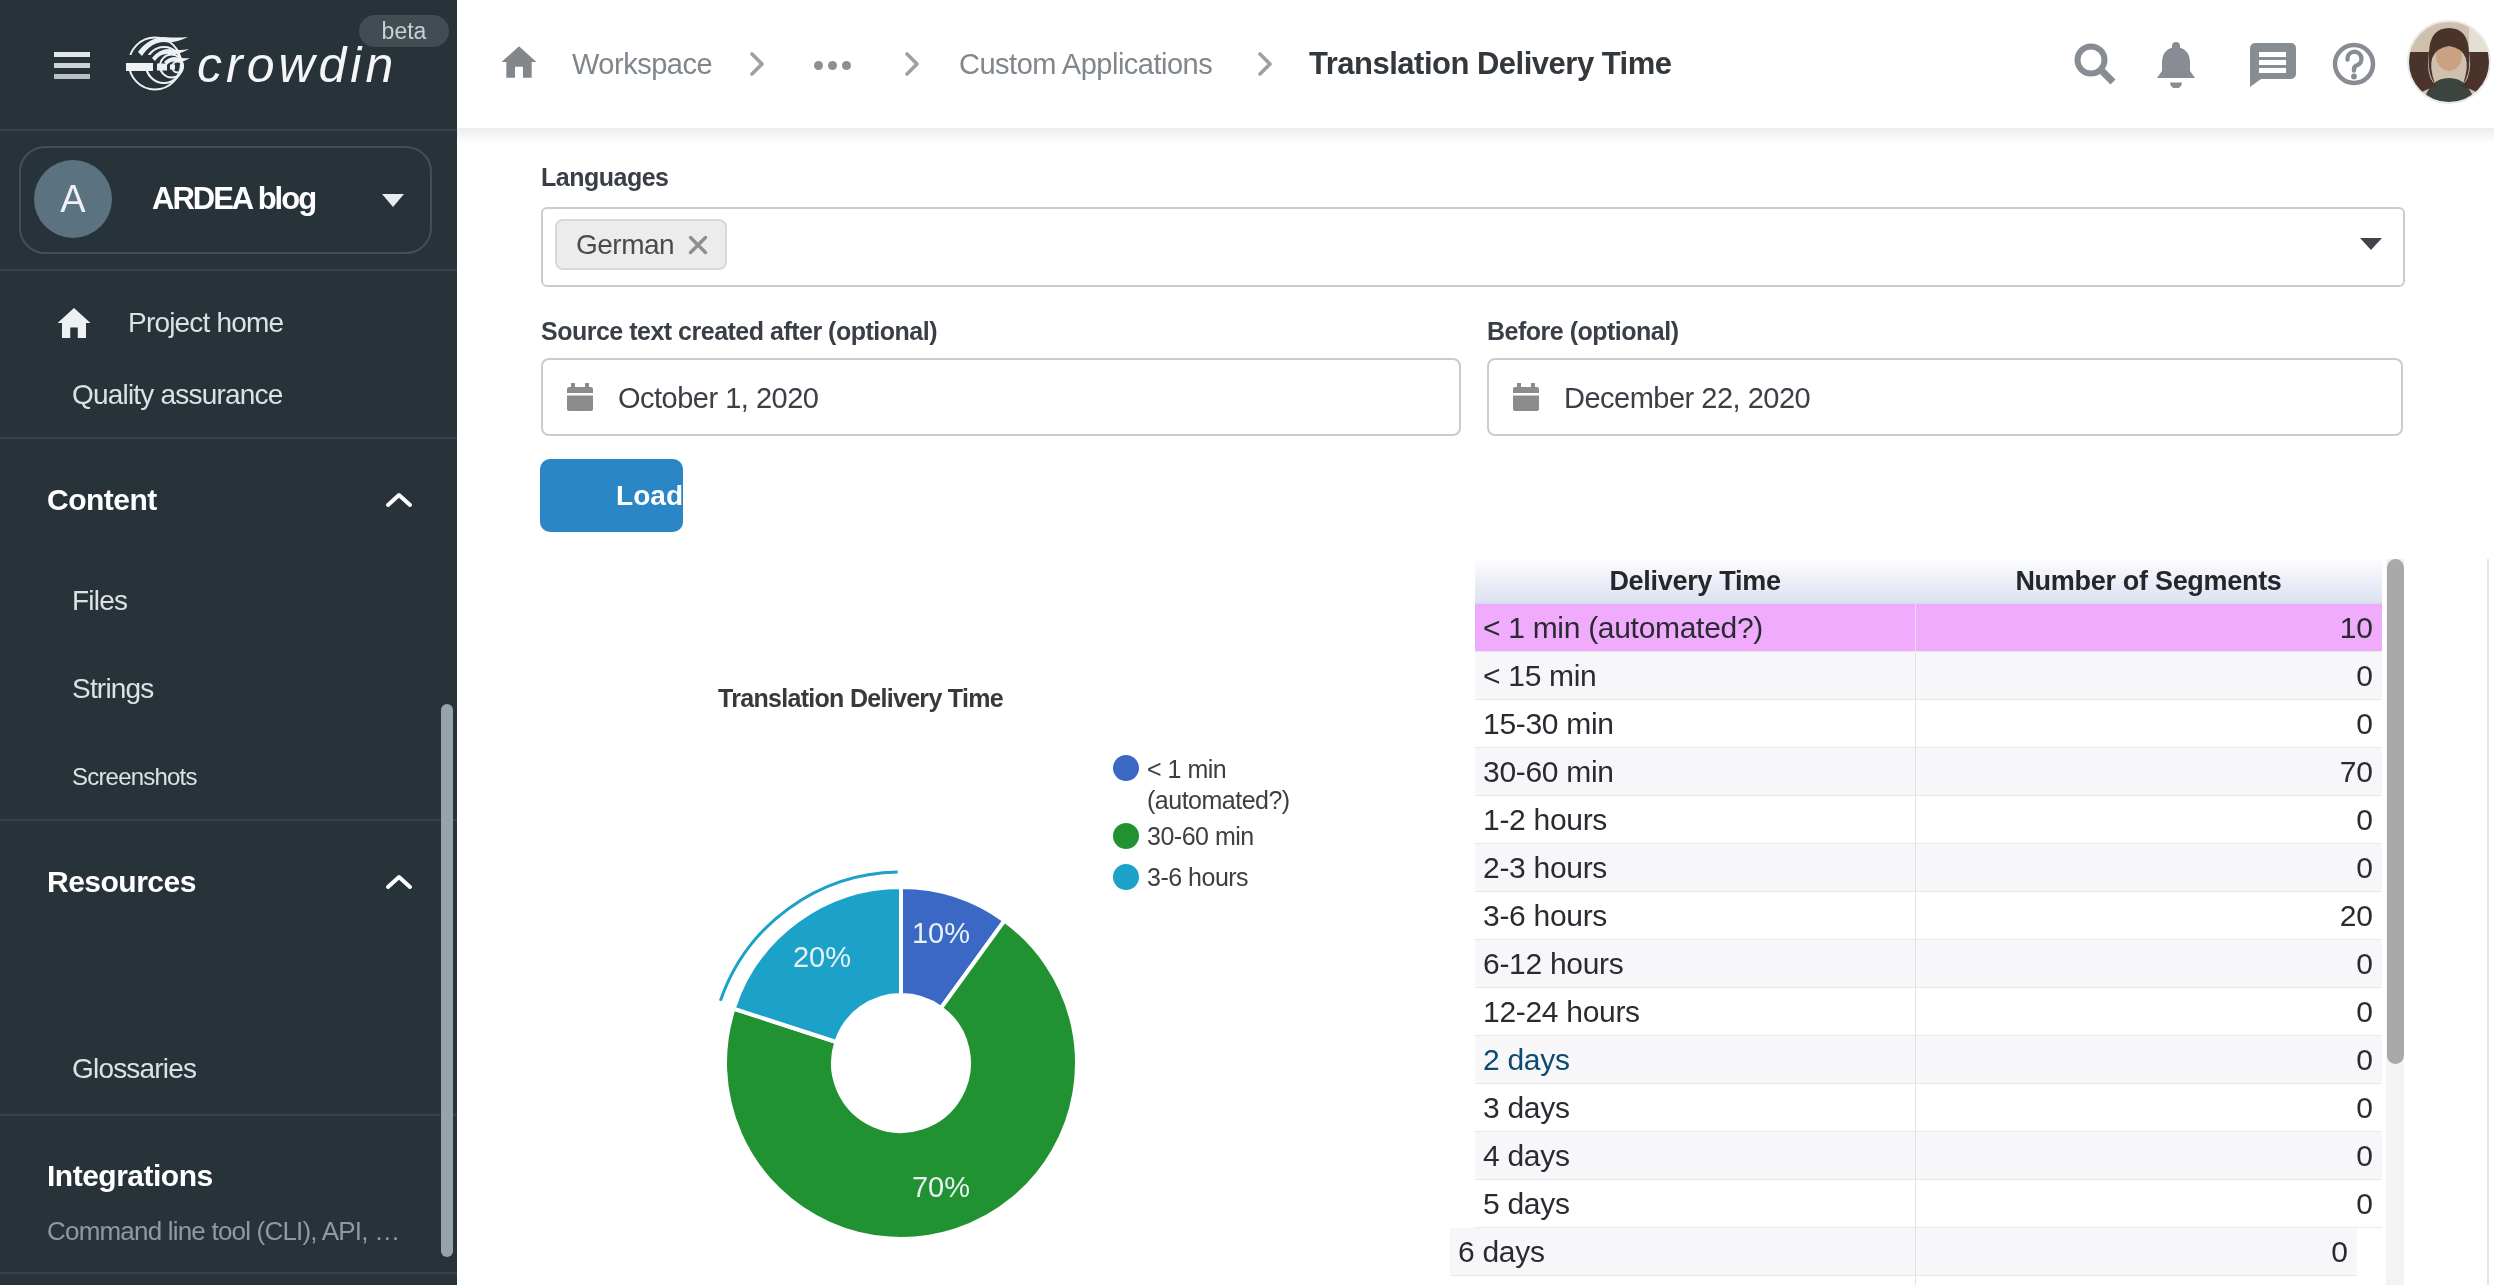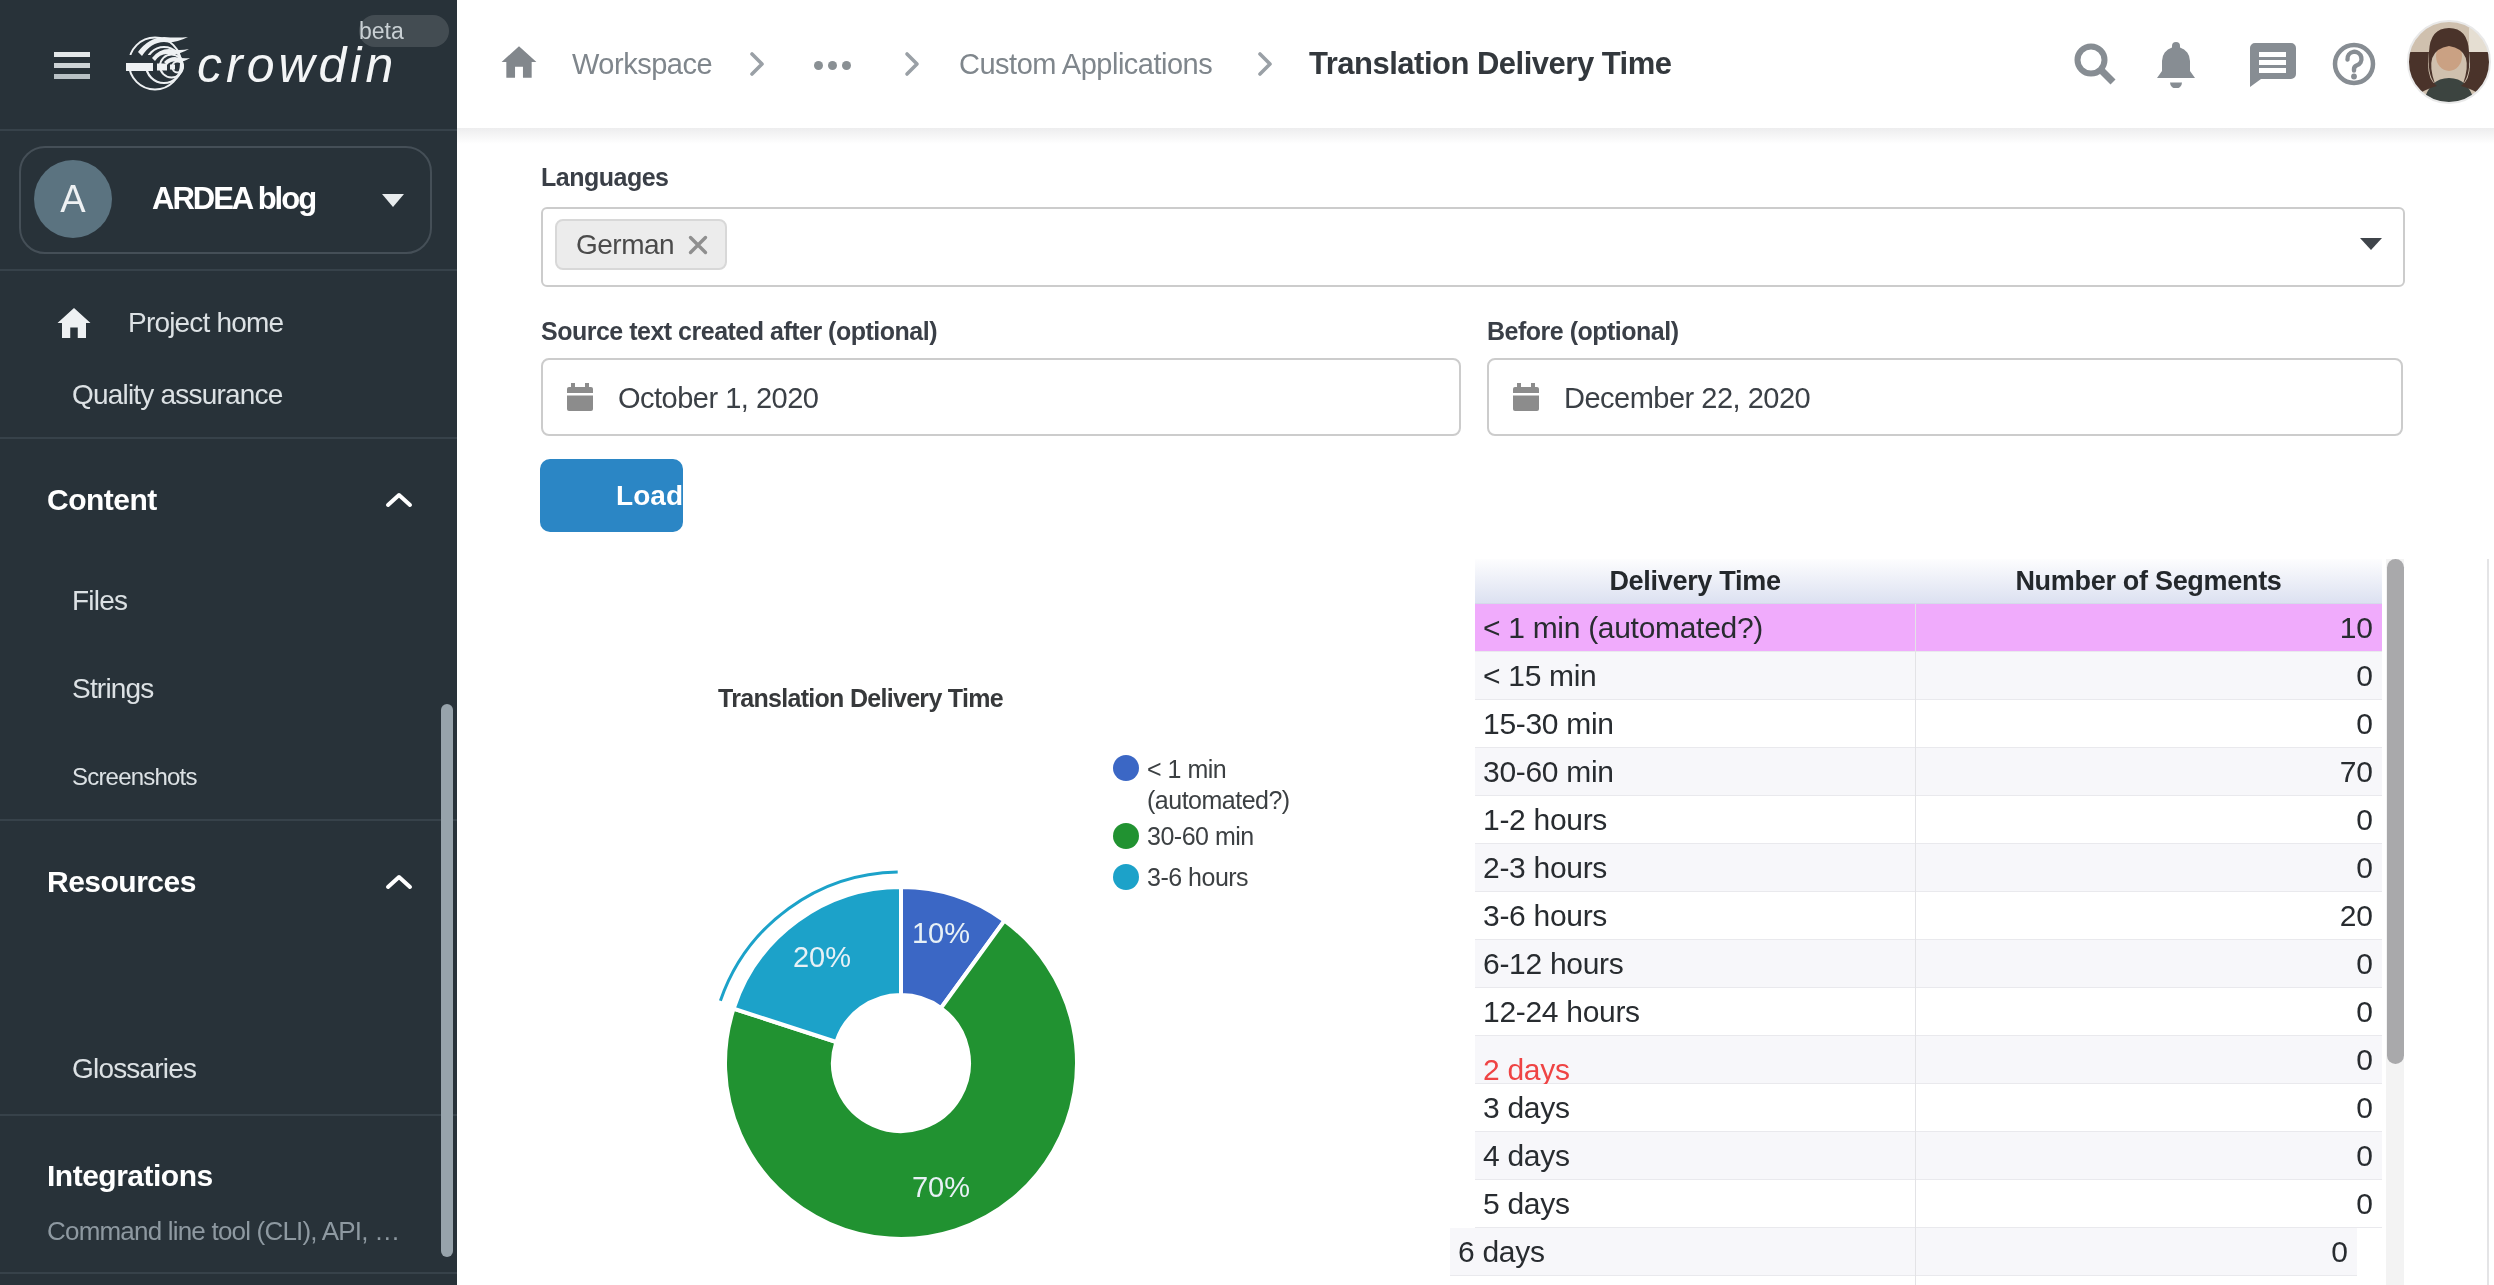--- a/index.html
+++ b/index.html
@@ -30,21 +30,21 @@
 <g fill="#eef1f3">
 <path d="M14,22 Q24,8 40,7 Q53,8 64,7 Q50,14 40,12 Q27,12 18,26 Z"></path>
 <path d="M28,28 Q35,19 45,19 Q56,21 65,19 Q53,26 45,24 Q36,23 31,31 Z"></path>
 <path d="M40,32 Q45,27 51,27 Q59,29 66,28 Q58,33 51,31.5 Q46,31 43,35 Z"></path>
 <rect x="2" y="33" width="27" height="8"></rect>
 <rect x="33" y="33.5" width="10" height="7"></rect>
 <rect x="46" y="34.5" width="5" height="5"></rect>
 </g>
 </svg>
   <div style="position:absolute;left:197px;top:40px;font-size:50px;line-height:50px;font-style:italic;color:#f3f5f6;letter-spacing:4px">crowdin</div>
-  <div style="position:absolute;left:359px;top:15px;width:90px;height:32px;border-radius:16px;background:rgba(255,255,255,0.13);color:#c9d0d4;font-size:23px;line-height:32px;">beta</div>
+  <div style="position:absolute;left:359px;top:15px;width:90px;height:32px;border-radius:16px;background:rgba(255,255,255,0.13);color:#c9d0d4;font-size:23px;line-height:32px;text-align:center">beta</div>
 
   <div style="position:absolute;left:19px;top:146px;width:409px;height:104px;border:2px solid #454f57;border-radius:26px"></div>
   <div style="position:absolute;left:34px;top:160px;width:78px;height:78px;border-radius:50%;background:#5b7380;color:#eef1f3;font-size:38px;line-height:78px;text-align:center">A</div>
   <div style="position:absolute;left:152px;top:168px;height:62px;line-height:62px;font-size:31px;font-weight:bold;color:#ffffff;letter-spacing:-2px;white-space:nowrap">ARDEA blog</div>
   <svg style="position:absolute;left:381px;top:193px" width="24" height="15" viewBox="0 0 24 15">
         <path d="M1 1 L12 14 L23 1 Z" fill="#e8ecee"></path>
       </svg>
 
   <svg style="position:absolute;left:56px;top:306px" width="36" height="34" viewBox="0 0 24 22">
         <path d="M12 1 L23 11 L20 11 L20 21 L14.5 21 L14.5 14 L9.5 14 L9.5 21 L4 21 L4 11 L1 11 Z" fill="#eef1f3"></path>
@@ -212,21 +212,21 @@
     </div>
 <div style="position:absolute;left:1475px;top:940px;width:907px;height:48px;background:#f7f7fa;border-bottom:1px solid #e9e9ed;box-sizing:border-box">
 <div style="position:absolute;left:8px;top:0;height:47px;line-height:47px;font-size:30px;color:#282c30;letter-spacing:-0.3px;white-space:nowrap">6-12 hours</div>
 <div style="position:absolute;right:9px;top:0;height:47px;line-height:47px;font-size:30px;color:#282c30">0</div>
     </div>
 <div style="position:absolute;left:1475px;top:988px;width:907px;height:48px;background:#ffffff;border-bottom:1px solid #e9e9ed;box-sizing:border-box">
 <div style="position:absolute;left:8px;top:0;height:47px;line-height:47px;font-size:30px;color:#282c30;letter-spacing:-0.3px;white-space:nowrap">12-24 hours</div>
 <div style="position:absolute;right:9px;top:0;height:47px;line-height:47px;font-size:30px;color:#282c30">0</div>
     </div>
 <div style="position:absolute;left:1475px;top:1036px;width:907px;height:48px;background:#f7f7fa;border-bottom:1px solid #e9e9ed;box-sizing:border-box">
-<div style="position:absolute;left:8px;top:10px;height:47px;line-height:47px;font-size:30px;color:#ef4444;letter-spacing:-0.3px;white-space:nowrap">2 days</div>
+<div style="position:absolute;left:8px;top:0;height:47px;line-height:47px;font-size:30px;color:#0c4a6e;letter-spacing:-0.3px;white-space:nowrap">2 days</div>
 <div style="position:absolute;right:9px;top:0;height:47px;line-height:47px;font-size:30px;color:#282c30">0</div>
     </div>
 <div style="position:absolute;left:1475px;top:1084px;width:907px;height:48px;background:#ffffff;border-bottom:1px solid #e9e9ed;box-sizing:border-box">
 <div style="position:absolute;left:8px;top:0;height:47px;line-height:47px;font-size:30px;color:#282c30;letter-spacing:-0.3px;white-space:nowrap">3 days</div>
 <div style="position:absolute;right:9px;top:0;height:47px;line-height:47px;font-size:30px;color:#282c30">0</div>
     </div>
 <div style="position:absolute;left:1475px;top:1132px;width:907px;height:48px;background:#f7f7fa;border-bottom:1px solid #e9e9ed;box-sizing:border-box">
 <div style="position:absolute;left:8px;top:0;height:47px;line-height:47px;font-size:30px;color:#282c30;letter-spacing:-0.3px;white-space:nowrap">4 days</div>
 <div style="position:absolute;right:9px;top:0;height:47px;line-height:47px;font-size:30px;color:#282c30">0</div>
     </div>

